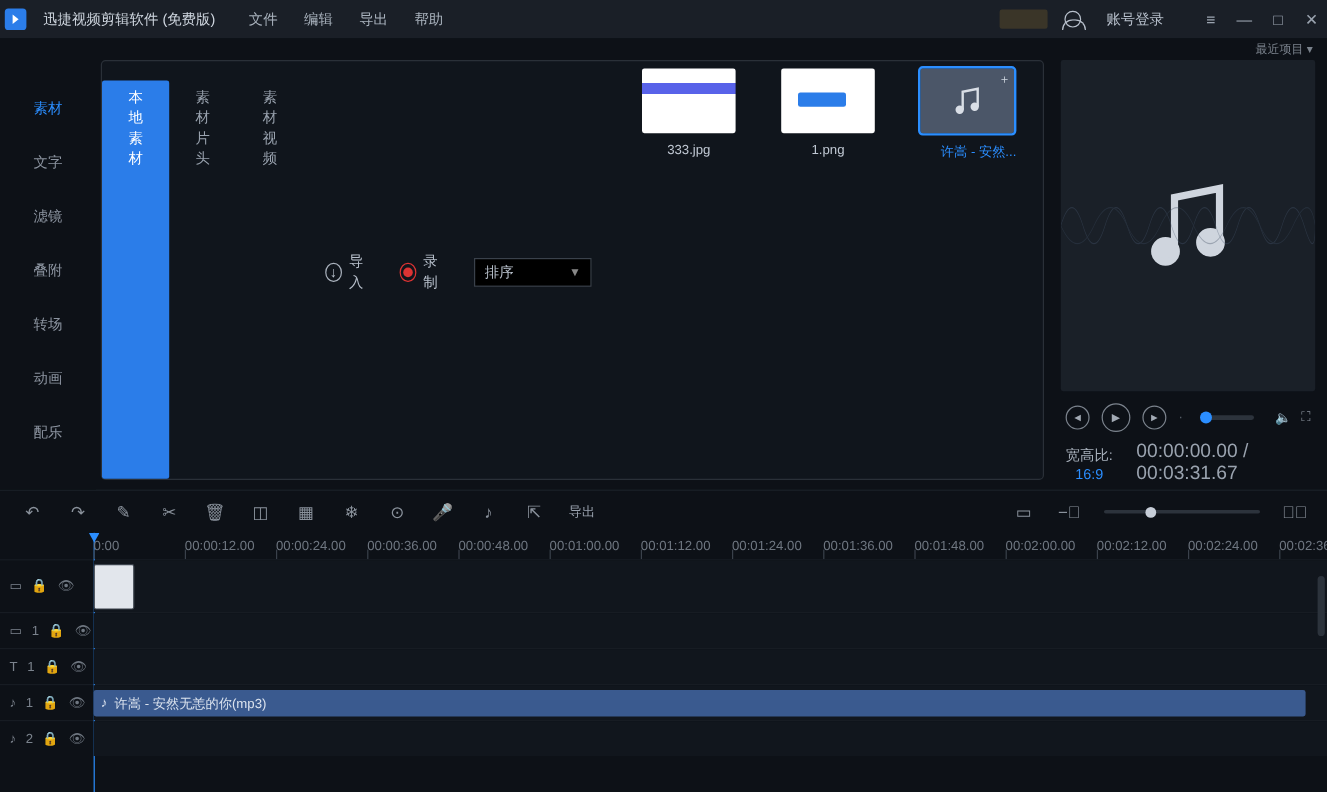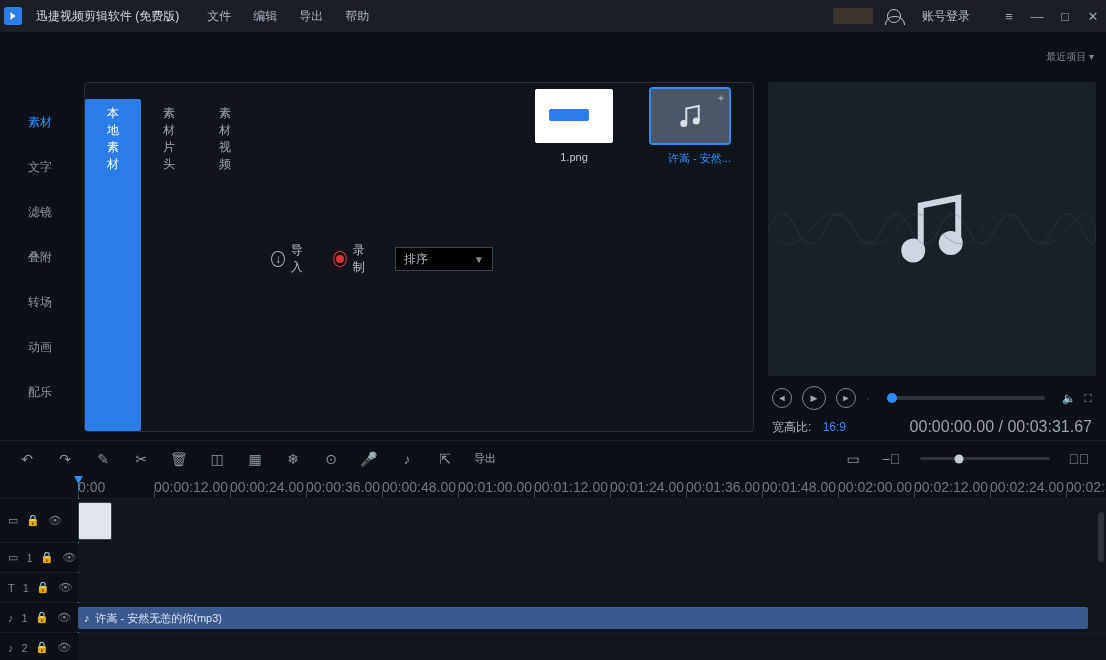--- a/index.html
+++ b/index.html
@@ -10,21 +10,21 @@
 .app-title { color:#cfd6df; font-size:12px; }
 .menu { display:flex; gap:22px; margin-left:14px; }
 .menu span { cursor:pointer; color:#a9b2bd; font-size:12px; }
 .spacer { flex:1; }
 .vip-badge { width:40px; height:16px; background:#3a3528; border-radius:2px; }
 .login { display:flex; align-items:center; gap:21px; color:#b8c0cc; font-size:12px; cursor:pointer; }
 .login-icon { width:14px; height:14px; border:1.4px solid #b8c0cc; border-radius:50%; position:relative; }
 .login-icon::after{content:"";position:absolute;bottom:-3px;left:-3px;width:18px;height:8px;border:1.4px solid #b8c0cc;border-bottom:none;border-radius:10px 10px 0 0;}
 .win-ctrl { display:flex; gap:10px; margin-left:16px; }
 .win-ctrl span { width:18px; text-align:center; cursor:pointer; color:#9aa3af; font-size:13px; }
-.hint-bar { text-align:right; font-size:10px; color:#7a828c; padding:18px 12px; background:#0d1117; }
+.hint-bar { text-align:right; font-size:10px; color:#7a828c; padding:2px 12px; background:#0d1117; }
 .mid { display:flex; height:358px; }
 .side { width:80px; background:#0d1117; display:flex; flex-direction:column; padding-top:18px; }
 .side-item { text-align:center; padding:14px 0; font-size:12px; color:#8c94a0; cursor:pointer; }
 .side-item.active { color:#2b8eff; }
 .panel { flex:0 0 540px; border:1px solid #2a3038; border-radius:4px; margin:0 8px 8px 4px; display:flex; flex-direction:row; background:#10151c; }
 .tabs { display:flex; justify-content:center; gap:0; padding-top:16px; }
 .tab { padding:6px 22px; font-size:12px; color:#9aa3af; cursor:pointer; }
 .tab.active { background:#2b7de9; color:#fff; border-radius:2px; }
 .panel-tools { display:flex; align-items:center; gap:22px; padding:14px 18px 10px; }
 .tool-btn { display:flex; align-items:center; gap:6px; cursor:pointer; font-size:12px; color:#b8c0cc; }
@@ -55,21 +55,21 @@
 .ratio-row { display:flex; justify-content:space-between; align-items:center; font-size:12px; padding:2px 4px 0; color:#a9b2bd; }
 .ratio-val { color:#2b8eff; margin-left:8px; }
 .time-disp { font-size:16px; color:#9aa3af; }
 .toolbar2 { height:36px; display:flex; align-items:center; padding:0 18px; gap:20px; border-top:1px solid #1b2129; }
 .tb-ic { width:18px; height:18px; display:flex; align-items:center; justify-content:center; color:#8a929c; cursor:pointer; font-size:14px; }
 .tb-sep { flex:1; }
 .zoom-slider { width:130px; height:3px; background:#2c333c; border-radius:2px; position:relative; }
 .zoom-knob { position:absolute; left:30%; top:50%; transform:translate(-50%,-50%); width:9px; height:9px; background:#c7ced8; border-radius:50%; }
 .timeline { position:relative; }
 .ruler { height:22px; display:flex; align-items:flex-end; position:relative; padding-left:78px; overflow:hidden; }
-.ruler-cell { flex:0 0 76px; font-size:14px; color:#6e7680; position:relative; height:22px; display:flex; align-items:center; }
+.ruler-cell { flex:0 0 76px; font-size:11px; color:#6e7680; position:relative; height:22px; display:flex; align-items:center; }
 .ruler-cell::before { content:""; position:absolute; left:0; bottom:0; width:1px; height:8px; background:#3a414b; }
 .tracks { }
 .track { height:44px; display:flex; align-items:center; border-top:1px solid #171c23; }
 .track.sm { height:30px; }
 .track-head { width:78px; height:100%; display:flex; align-items:center; gap:8px; padding-left:8px; color:#7b838d; font-size:11px; }
 .track-head .eye { color:#6f7781; }
 .track-body { flex:1; height:100%; position:relative; background:#11161d; }
 .clip-img { position:absolute; left:0; top:3px; width:34px; height:38px; background:#e2e6ec; border:1px solid #3a414b; border-radius:2px; overflow:hidden; }
 .clip-audio { position:absolute; left:0; right:18px; top:4px; height:22px; background:#3a5a8f; border-radius:2px; display:flex; align-items:center; gap:6px; padding:0 6px; color:#dbe3ee; font-size:11px; }
 .playhead { position:absolute; left:78px; top:0; width:1px; height:260px; background:#2b8eff; }
@@ -136,20 +136,24 @@
       <div class="tool-btn">
         <span class="circ rec"></span>
         <span>录制</span>
       </div>
       <div class="sort-dd">
         <span>排序</span>
         <span class="chev">▼</span>
       </div>
     </div>
     <div class="thumbs">
+      <div class="thumb">
+        <div class="thumb-img mock1"></div>
+        <div class="thumb-label">333.jpg</div>
+      </div>
       <div class="thumb">
         <div class="thumb-img mock2"></div>
         <div class="thumb-label">1.png</div>
       </div>
       <div class="thumb sel">
         <div class="thumb-img music-tile">
           <svg width="30" height="30" viewBox="0 0 24 24" fill="none" stroke="#d9dee6" stroke-width="1.6">
               <path d="M9 18V6l10-2v12"></path>
               <circle cx="7" cy="18" r="2" fill="#d9dee6"></circle>
               <circle cx="17" cy="16" r="2" fill="#d9dee6"></circle>

